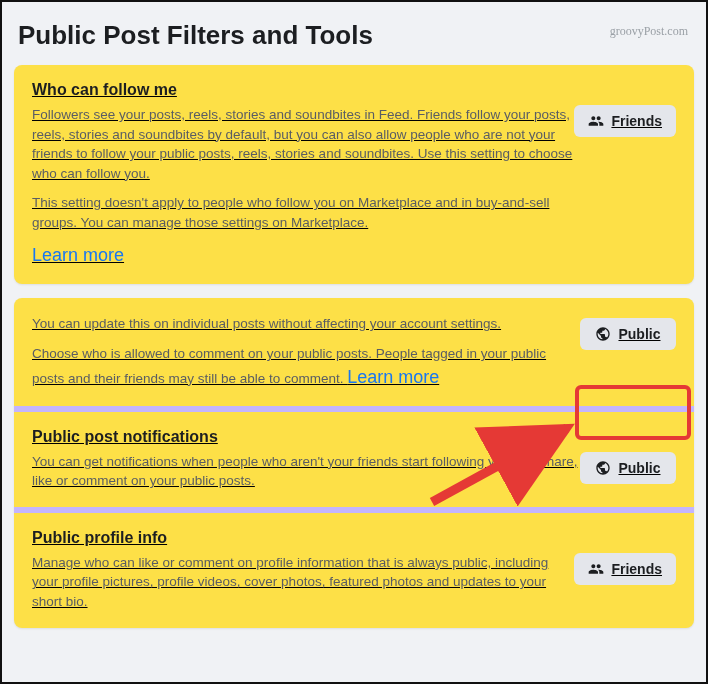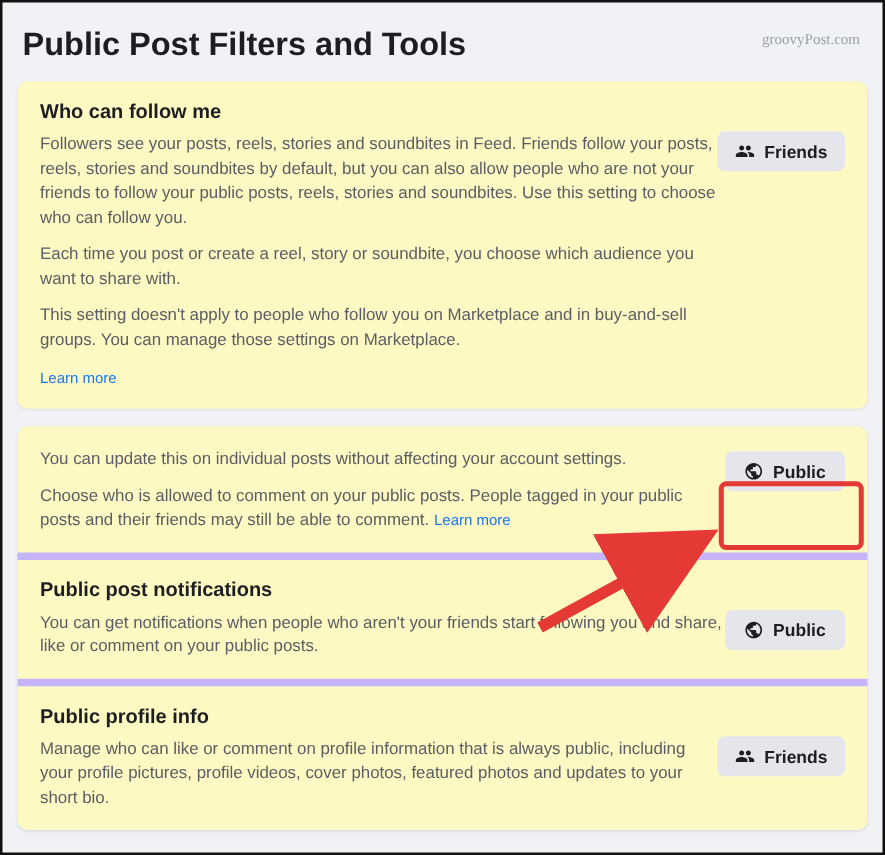--- a/index.html
+++ b/index.html
@@ -26,25 +26,26 @@
     }
     .watermark {
       position: absolute;
       top: 22px;
       right: 18px;
       color: #9aa0a6;
       font-family: Georgia, 'Times New Roman', serif;
       font-size: 12px;
     }
     .card {
-      background: #fef9c3;
+      background: #fde047;
       border-radius: 8px;
       margin: 0 6px 14px 6px;
       box-shadow: 0 1px 2px rgba(0,0,0,0.08);
       padding: 0;
+      text-decoration: underline;
     }
     .section {
       padding: 16px 18px;
       position: relative;
     }
     .section + .section { border-top: 6px solid #c4b5fd; }
     .section-title {
       font-size: 16px;
       font-weight: 700;
       color: #1c1e21;
@@ -59,21 +60,21 @@
       flex: 1;
       font-size: 13.5px;
       line-height: 1.45;
       color: #5a5d63;
     }
     .section-text p { margin-bottom: 10px; }
     .section-text p:last-child { margin-bottom: 0; }
     .learn-more {
       color: #1877f2;
       text-decoration: none;
-      font-size: 12px;
+      font-size: 18px;
       cursor: pointer;
     }
     .btn {
       background: #e4e6eb;
       border: none;
       border-radius: 6px;
       padding: 8px 14px;
       font-size: 14px;
       font-weight: 600;
       color: #1c1e21;
@@ -107,21 +108,20 @@
 <div class="frame">
   <div class="watermark">groovyPost.com</div>
   <div class="page-title">Public Post Filters and Tools</div>
 
   <div class="card">
     <div class="section">
       <div class="section-title">Who can follow me</div>
       <div class="section-body">
         <div class="section-text">
           <p>Followers see your posts, reels, stories and soundbites in Feed. Friends follow your posts, reels, stories and soundbites by default, but you can also allow people who are not your friends to follow your public posts, reels, stories and soundbites. Use this setting to choose who can follow you.</p>
-          <p>Each time you post or create a reel, story or soundbite, you choose which audience you want to share with.</p>
           <p>This setting doesn't apply to people who follow you on Marketplace and in buy-and-sell groups. You can manage those settings on Marketplace.</p>
           <a class="learn-more">Learn more</a>
         </div>
         <button class="btn">
           <span class="icon">
             <svg viewBox="0 0 24 24" width="16" height="16" fill="#1c1e21">
                 <path d="M16 11c1.66 0 3-1.34 3-3s-1.34-3-3-3-3 1.34-3 3 1.34 3 3 3zm-8 0c1.66 0 3-1.34 3-3S9.66 5 8 5 5 6.34 5 8s1.34 3 3 3zm0 2c-2.33 0-7 1.17-7 3.5V19h14v-2.5C15 14.17 10.33 13 8 13zm8 0c-.29 0-.62.02-.97.05 1.16.84 1.97 1.97 1.97 3.45V19h6v-2.5c0-2.33-4.67-3.5-7-3.5z"></path>
               </svg>
           </span>
           <span>Friends</span>

